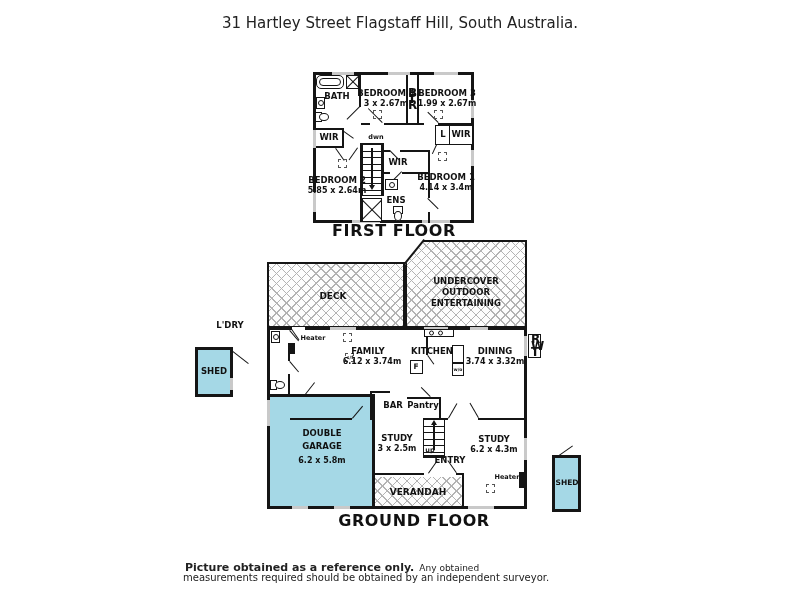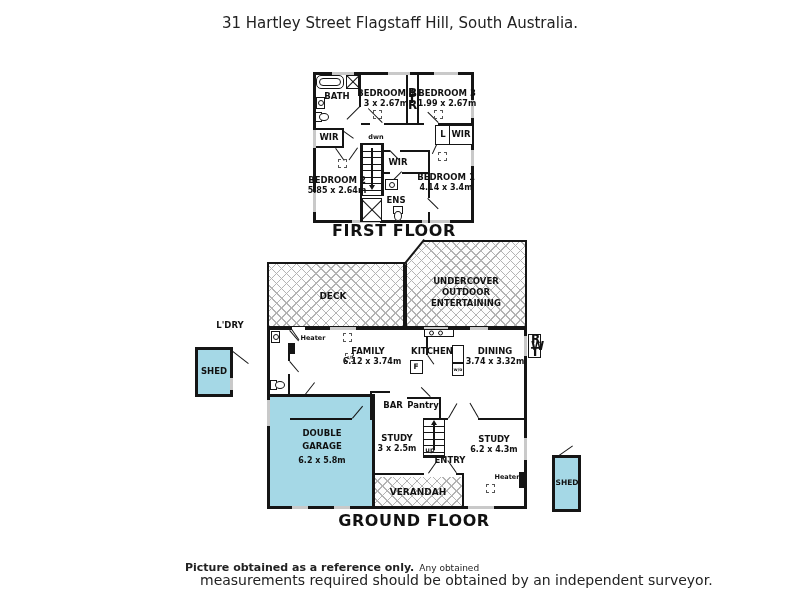--- a/index.html
+++ b/index.html
@@ -264,13 +264,13 @@
 <div class="box3 blue" style="left:552px; top:455px; width:29px; height:57px"></div>
 <div class="lb" style="left:567px; top:483px; font-size:7.5px; font-weight:bold">SHED</div>
 <div class="d" style="left:556px; top:457px; width:20px; transform:rotate(-35deg)"></div>
 
 <div class="lb flr" style="left:414px; top:521px">GROUND FLOOR</div>
 
 <div class="disc" style="left:185px; top:556px">
   <span style="font-weight:bold; font-size:11px">Picture obtained as a reference only.</span>
   <span style="font-size:9px">Any obtained</span>
 </div>
-<div class="disc" style="left:200px; top:572px; font-size:14px">measurements required should be obtained by an independent surveyor.</div>
+<div class="disc" style="left:183px; top:572px; font-size:10px">measurements required should be obtained by an independent surveyor.</div>
 
 </body></html>

